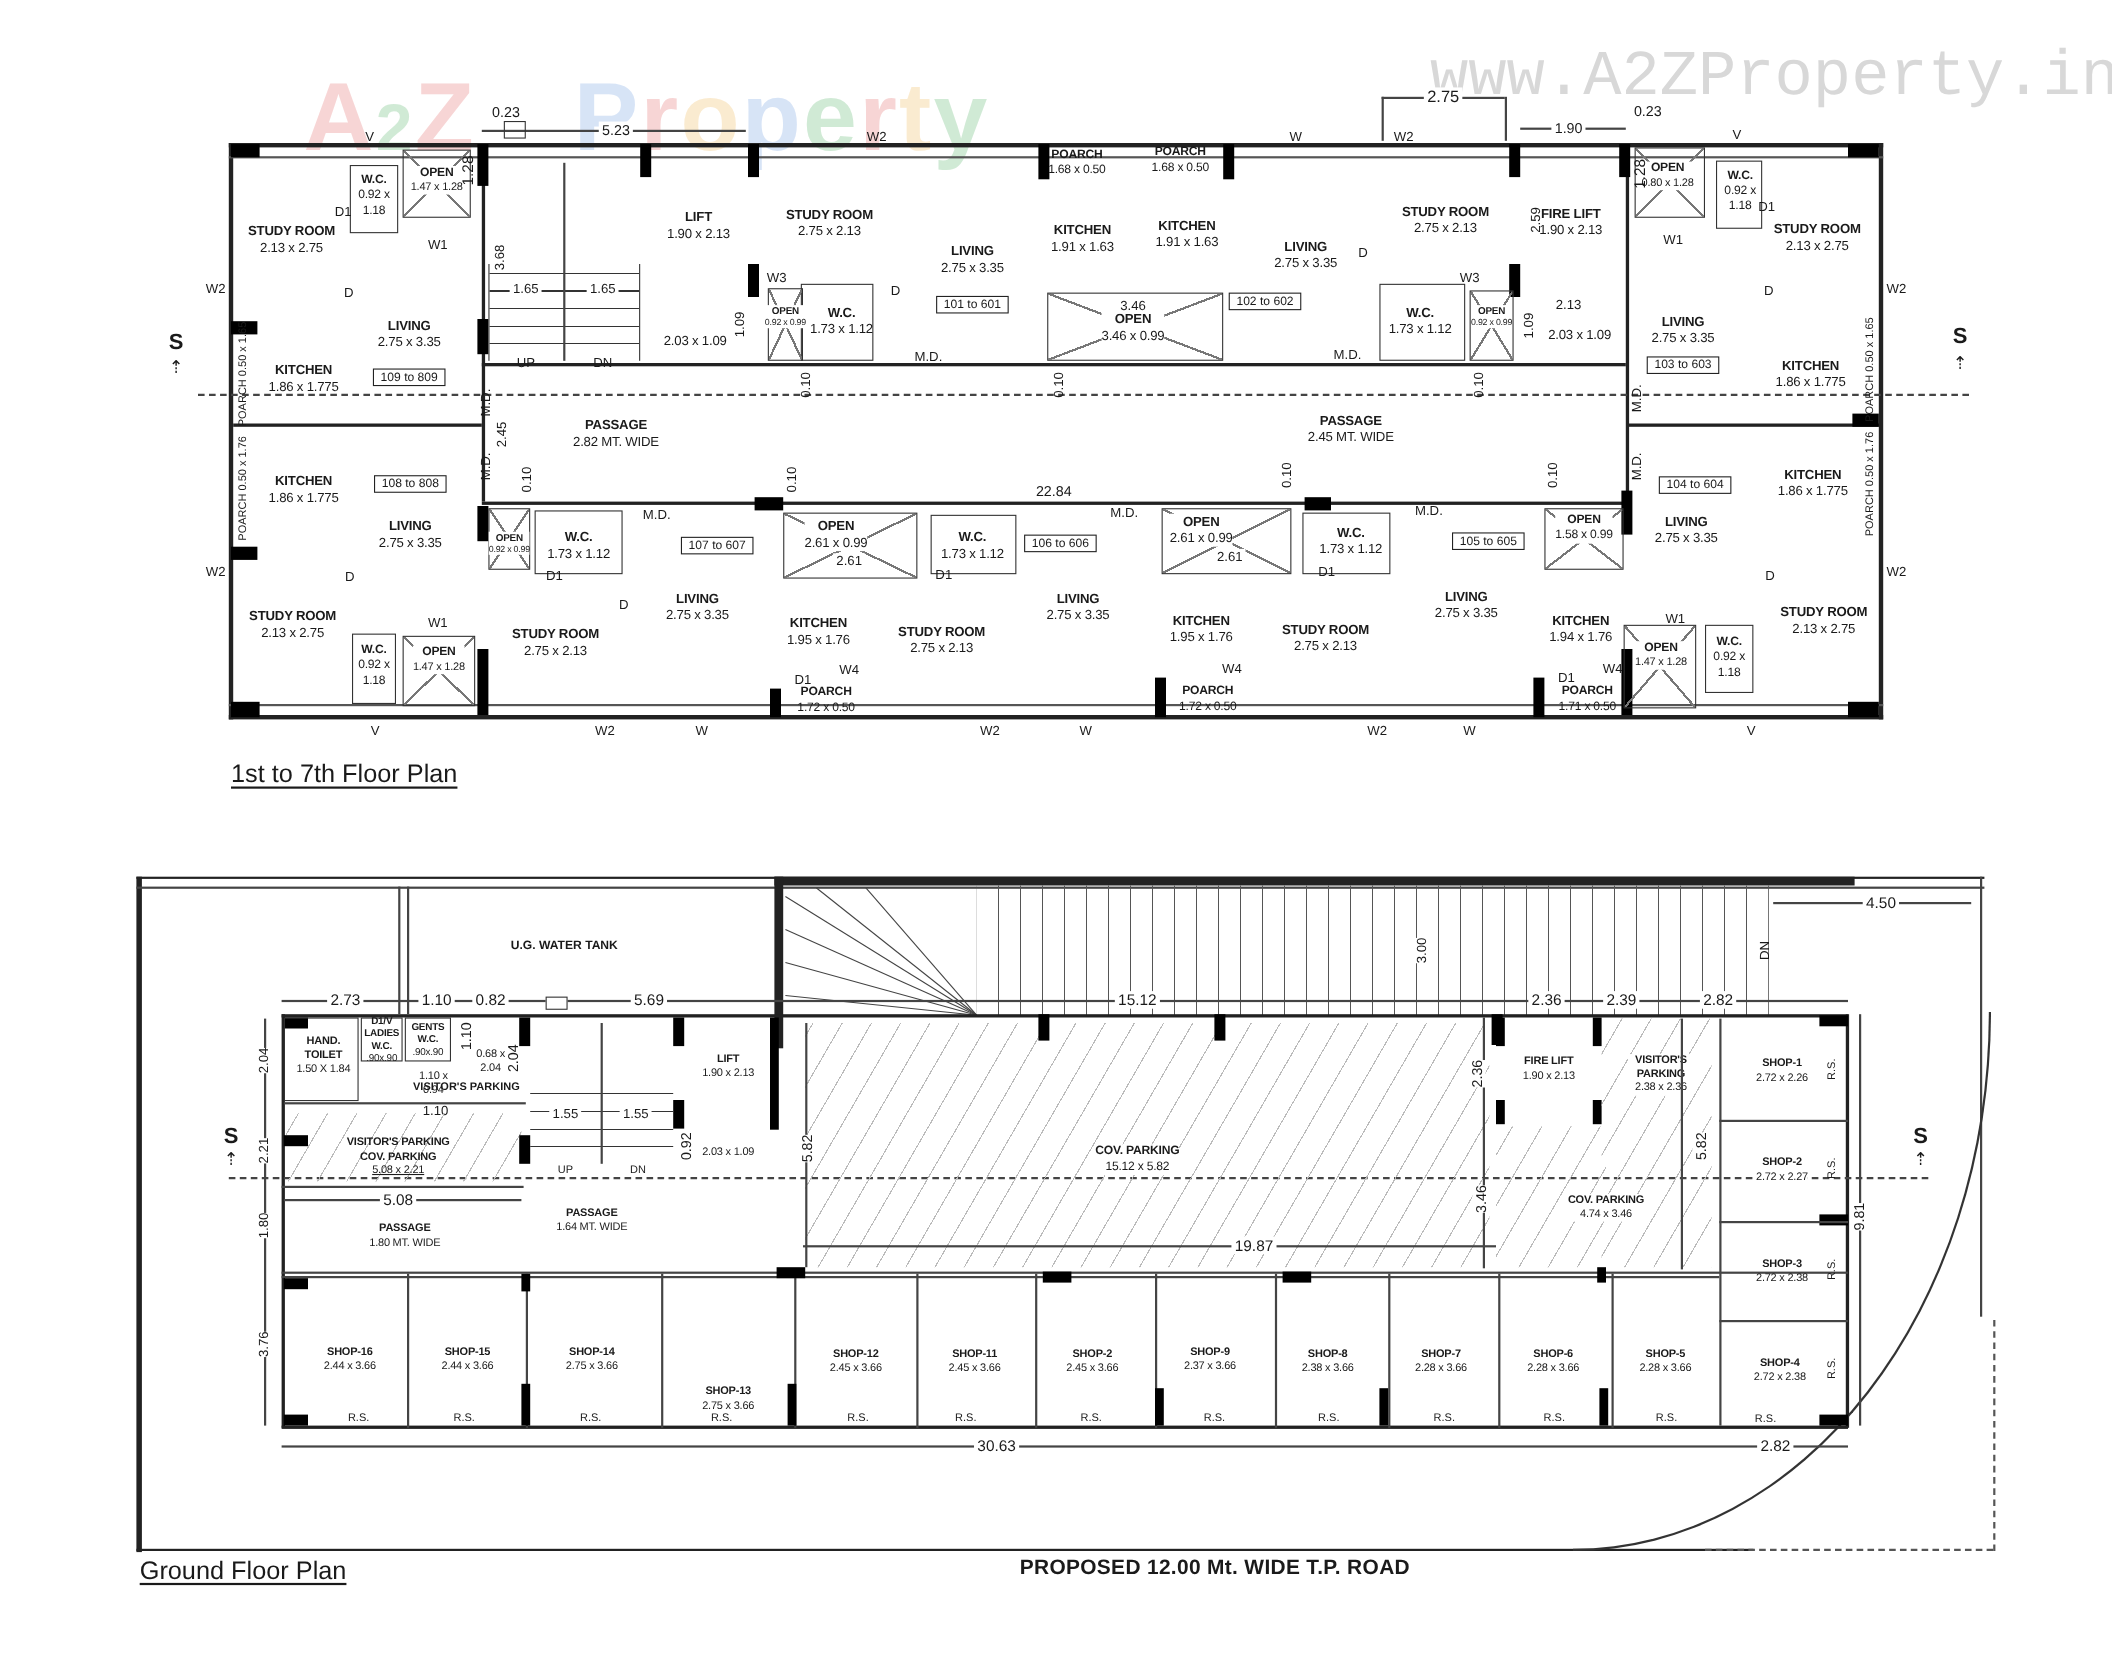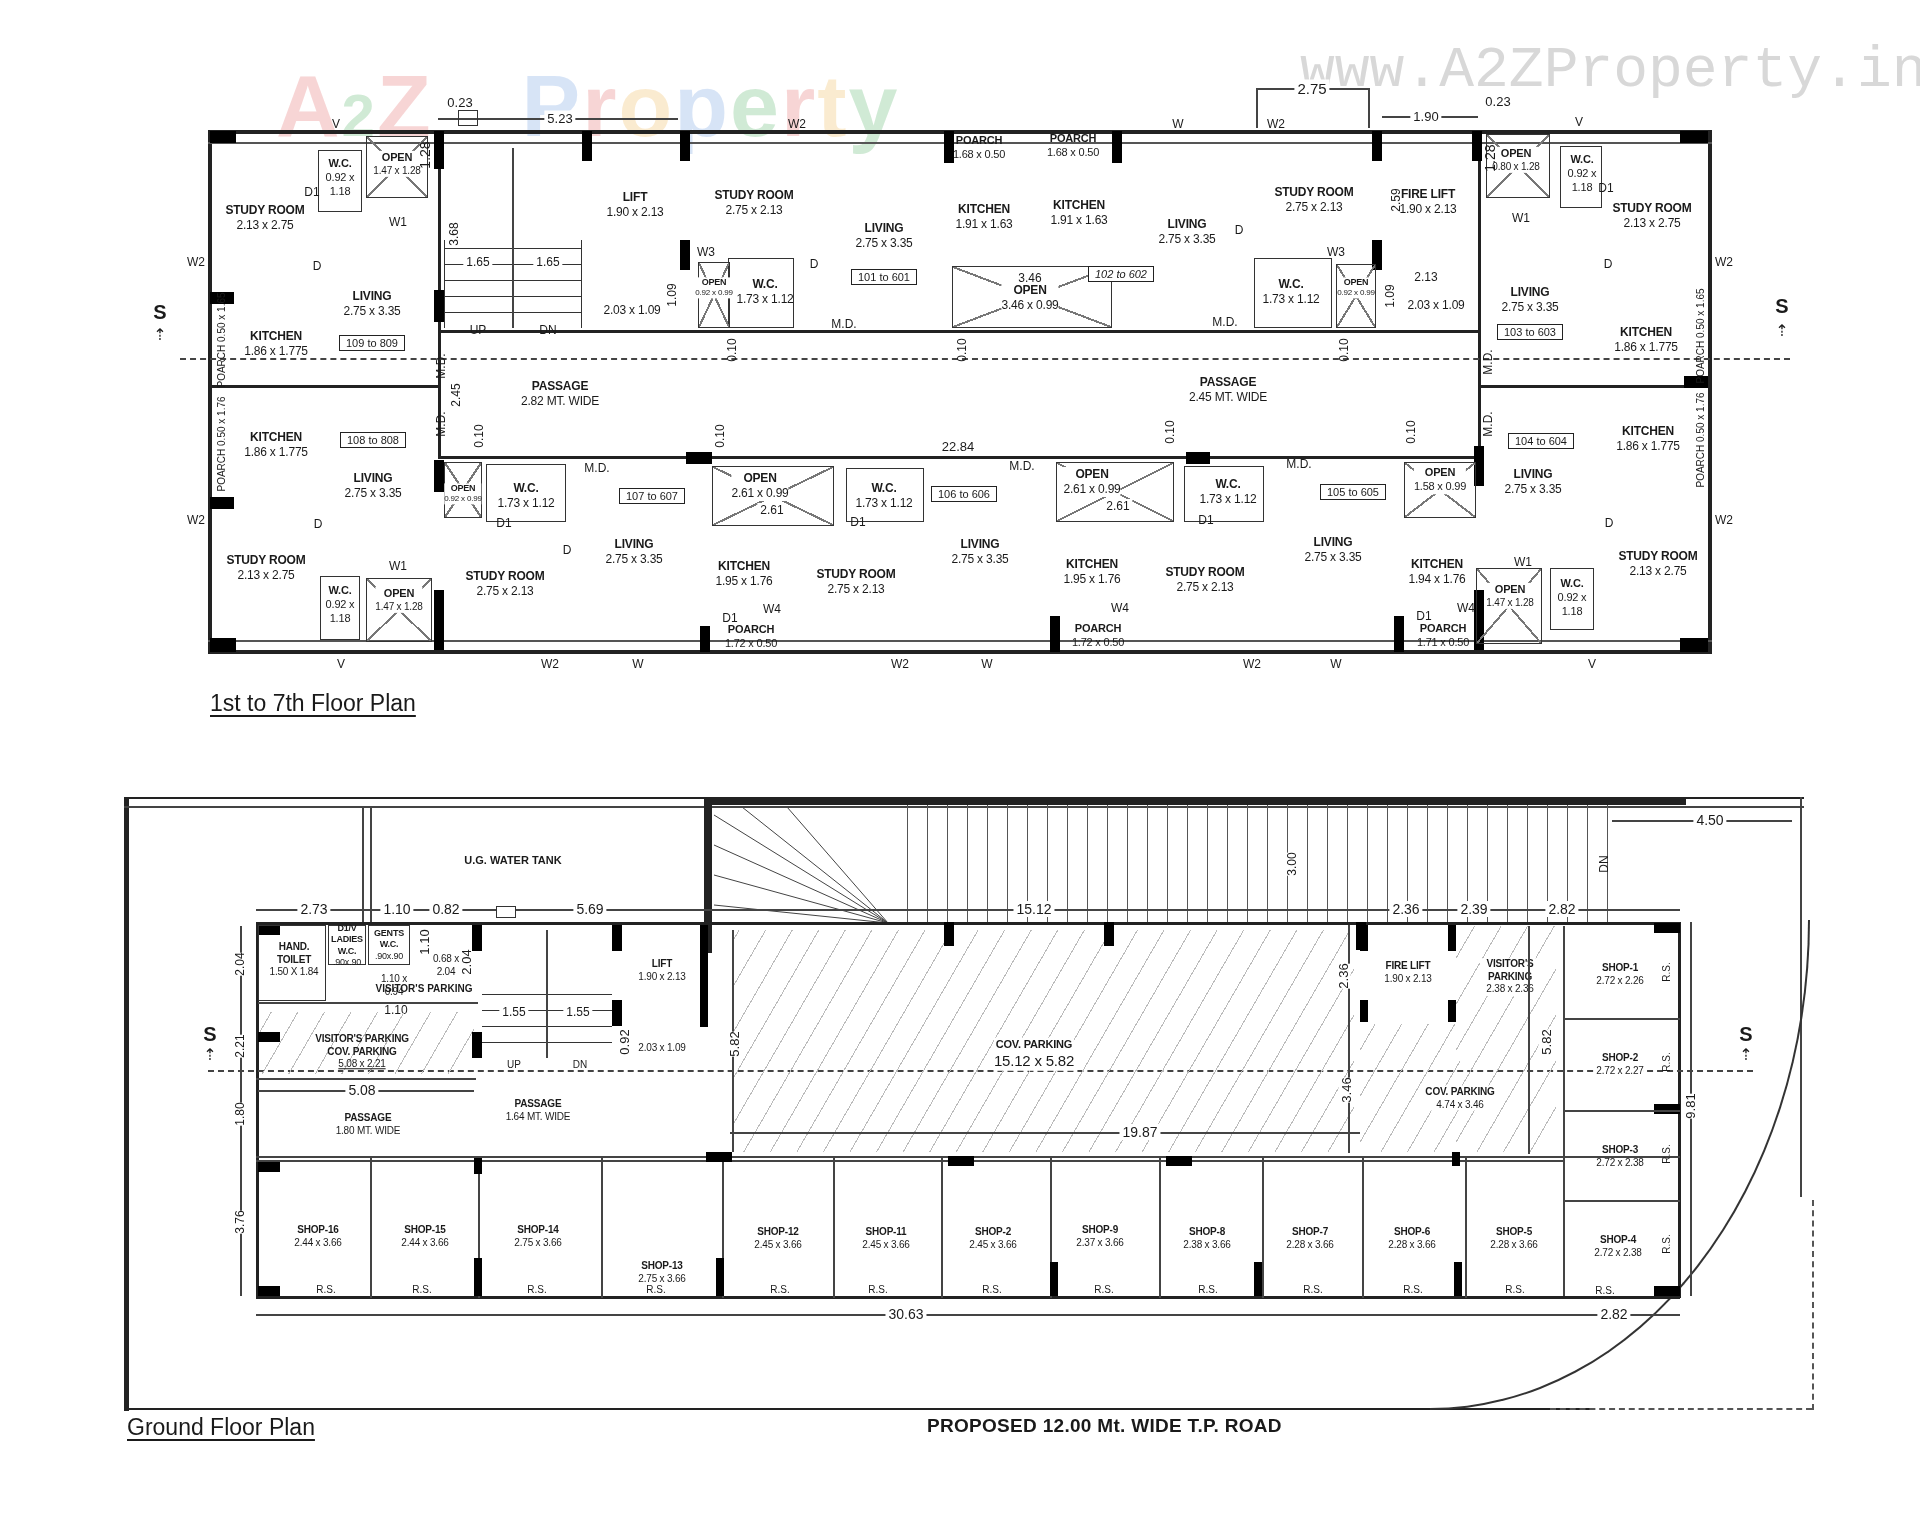--- a/index.html
+++ b/index.html
@@ -237,21 +237,21 @@
       <div class="dim" style="font-size:11px;">1.68 x 0.50</div>
     </div>
   <div class="room" style="left:1079px; top:213px;">
       <div>KITCHEN</div>
       <div class="dim">1.91 x 1.63</div>
     </div>
   <div class="room" style="left:1187px; top:232px;">
       <div>LIVING</div>
       <div class="dim">2.75 x 3.35</div>
     </div>
-  <div class="tag" style="left:1121px; top:274px;font-style:italic;">102 to 602</div>
+  <div class="tag" style="left:1150px; top:274px;">102 to 602</div>
   <div class="room" style="left:1314px; top:200px;">
       <div>STUDY ROOM</div>
       <div class="dim">2.75 x 2.13</div>
     </div>
   <div class="box" style="left:1254px; top:258px; width:78px; height:70px;"></div>
   <div class="room" style="left:1291px; top:292px;">
       <div>W.C.</div>
       <div class="dim">1.73 x 1.12</div>
     </div>
   <div class="open-box" style="left:1336px; top:264px; width:40px; height:64px;"></div>
@@ -586,21 +586,21 @@
       <div class="dim" style="font-size:10px;">1.64 MT. WIDE</div>
     </div>
 
   <div class="hatch" style="left:732px; top:930px; width:622px; height:222px;"></div>
   <div class="thin" style="left:732px; top:930px; width:1.5px; height:222px;"></div>
   <div class="col" style="left:944px; top:922px; width:10px; height:24px;"></div>
   <div class="col" style="left:1104px; top:922px; width:10px; height:24px;"></div>
   <div class="col" style="left:1356px; top:922px; width:10px; height:28px;"></div>
   <div class="room" style="left:1034px; top:1054px; font-size:11px; background:#fff;">
       <div>COV. PARKING</div>
-      <div class="dim" style="font-size:15px;">15.12 x 5.82</div>
+      <div class="dim" style="font-size:11px;">15.12 x 5.82</div>
     </div>
   <div class="vlbl" style="left:734px; top:1044px; background:#fff; font-size:13px;">5.82</div>
   <div class="thin" style="left:730px; top:1132px; width:630px; height:1.5px;"></div>
   <div class="dimtxt" style="left:1140px; top:1132px;">19.87</div>
   <div class="thin" style="left:1348px; top:925px; width:1.5px; height:228px;"></div>
   <div class="vlbl" style="left:1343px; top:976px; background:#fff; font-size:13px;">2.36</div>
   <div class="vlbl" style="left:1346px; top:1090px; background:#fff; font-size:13px;">3.46</div>
 
   <div class="col" style="left:1360px; top:925px; width:8px; height:26px;"></div>
   <div class="col" style="left:1360px; top:1000px; width:8px; height:22px;"></div>

